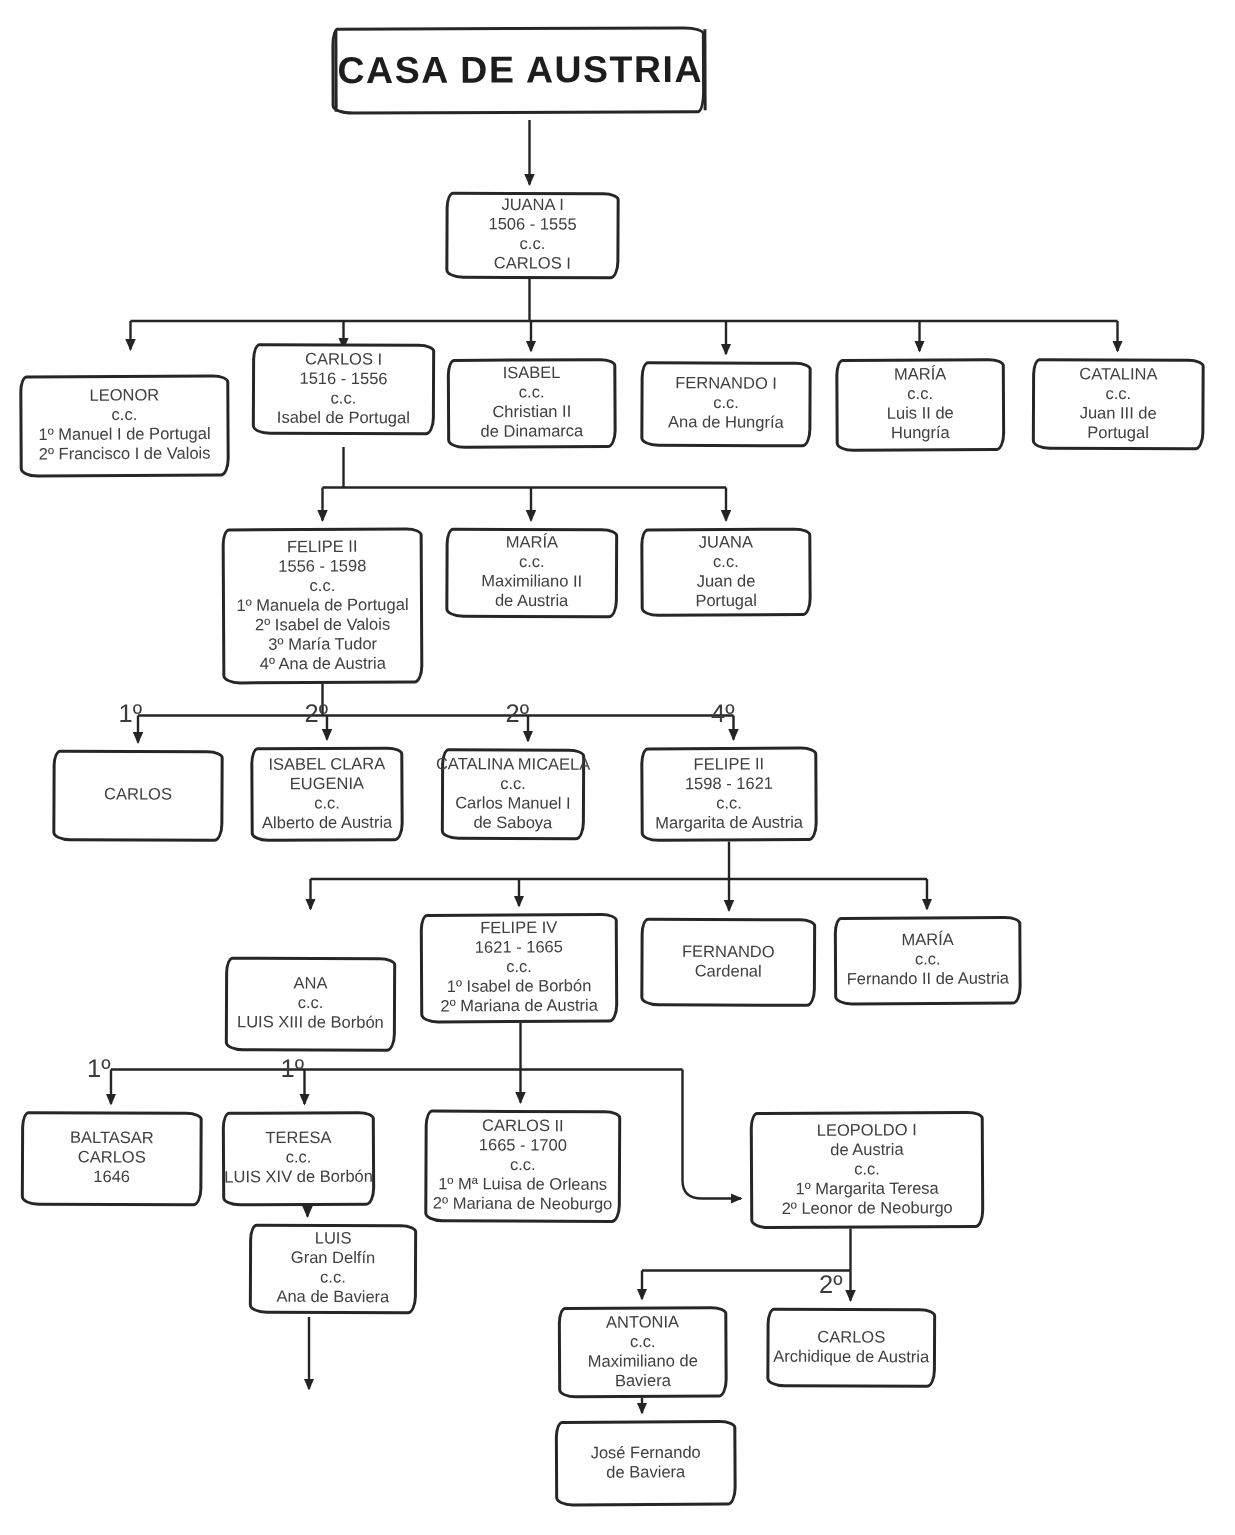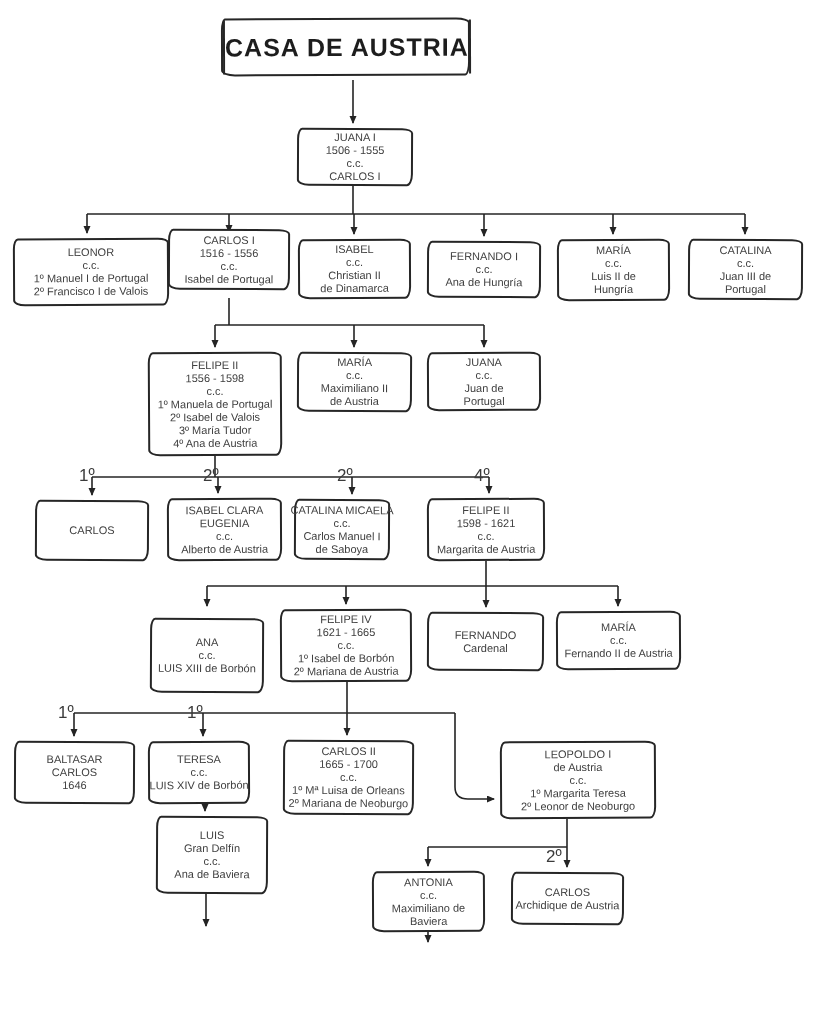--- a/index.html
+++ b/index.html
@@ -101,21 +101,21 @@
 
   <div class="node" style="left:297px;top:128px;width:116px;height:58px">
     <div class="node-text">
         <div>JUANA I</div>
         <div>1506 - 1555</div>
         <div>c.c.</div>
         <div>CARLOS I</div>
       </div>
   </div>
 
-  <div class="node" style="left:13px;top:238px;width:156px;height:68px">
+  <div class="node" style="left:13px;top:250px;width:140px;height:68px">
     <div class="node-text">
         <div>LEONOR</div>
         <div>c.c.</div>
         <div>1º Manuel I de Portugal</div>
         <div>2º Francisco I de Valois</div>
       </div>
   </div>
   <div class="node" style="left:168px;top:229px;width:122px;height:61px">
     <div class="node-text">
         <div>CARLOS I</div>
@@ -182,21 +182,21 @@
         <div>Juan de</div>
         <div>Portugal</div>
       </div>
   </div>
 
   <div class="node" style="left:35px;top:500px;width:114px;height:61px">
     <div class="node-text">
         <div>CARLOS</div>
       </div>
   </div>
-  <div class="node" style="left:167px;top:498px;width:115px;height:63px">
+  <div class="node" style="left:167px;top:498px;width:102px;height:63px">
     <div class="node-text">
         <div>ISABEL CLARA</div>
         <div>EUGENIA</div>
         <div>c.c.</div>
         <div>Alberto de Austria</div>
       </div>
   </div>
   <div class="node" style="left:294px;top:499px;width:96px;height:61px">
     <div class="node-text">
         <div>CATALINA MICAELA</div>
@@ -207,21 +207,21 @@
   </div>
   <div class="node" style="left:427px;top:498px;width:118px;height:63px">
     <div class="node-text">
         <div>FELIPE II</div>
         <div>1598 - 1621</div>
         <div>c.c.</div>
         <div>Margarita de Austria</div>
       </div>
   </div>
 
-  <div class="node" style="left:150px;top:618px;width:114px;height:75px">
+  <div class="node" style="left:150px;top:638px;width:114px;height:63px">
     <div class="node-text">
         <div>ANA</div>
         <div>c.c.</div>
         <div>LUIS XIII de Borbón</div>
       </div>
   </div>
   <div class="node" style="left:280px;top:609px;width:132px;height:73px">
     <div class="node-text">
         <div>FELIPE IV</div>
         <div>1621 - 1665</div>
@@ -270,40 +270,46 @@
   <div class="node" style="left:500px;top:741px;width:156px;height:78px">
     <div class="node-text">
         <div>LEOPOLDO I</div>
         <div>de Austria</div>
         <div>c.c.</div>
         <div>1º Margarita Teresa</div>
         <div>2º Leonor de Neoburgo</div>
       </div>
   </div>
 
-  <div class="node" style="left:156px;top:816px;width:112px;height:78px">
+  <div class="node" style="left:166px;top:816px;width:112px;height:60px">
     <div class="node-text">
         <div>LUIS</div>
         <div>Gran Delfín</div>
         <div>c.c.</div>
         <div>Ana de Baviera</div>
       </div>
   </div>
   <div class="node" style="left:372px;top:871px;width:113px;height:61px">
     <div class="node-text">
         <div>ANTONIA</div>
         <div>c.c.</div>
         <div>Maximiliano de</div>
         <div>Baviera</div>
       </div>
   </div>
   <div class="node" style="left:511px;top:872px;width:113px;height:53px">
     <div class="node-text">
         <div>CARLOS</div>
         <div>Archidique de Austria</div>
+      </div>
+  </div>
+  <div class="node" style="left:370px;top:947px;width:121px;height:57px">
+    <div class="node-text">
+        <div>José Fernando</div>
+        <div>de Baviera</div>
       </div>
   </div>
 
   <div class="edge-label" style="left:79px;top:470px">1º</div>
   <div class="edge-label" style="left:203px;top:470px">2º</div>
   <div class="edge-label" style="left:337px;top:470px">2º</div>
   <div class="edge-label" style="left:474px;top:470px">4º</div>
   <div class="edge-label" style="left:58px;top:707px">1º</div>
   <div class="edge-label" style="left:187px;top:707px">1º</div>
   <div class="edge-label" style="left:546px;top:851px">2º</div>

